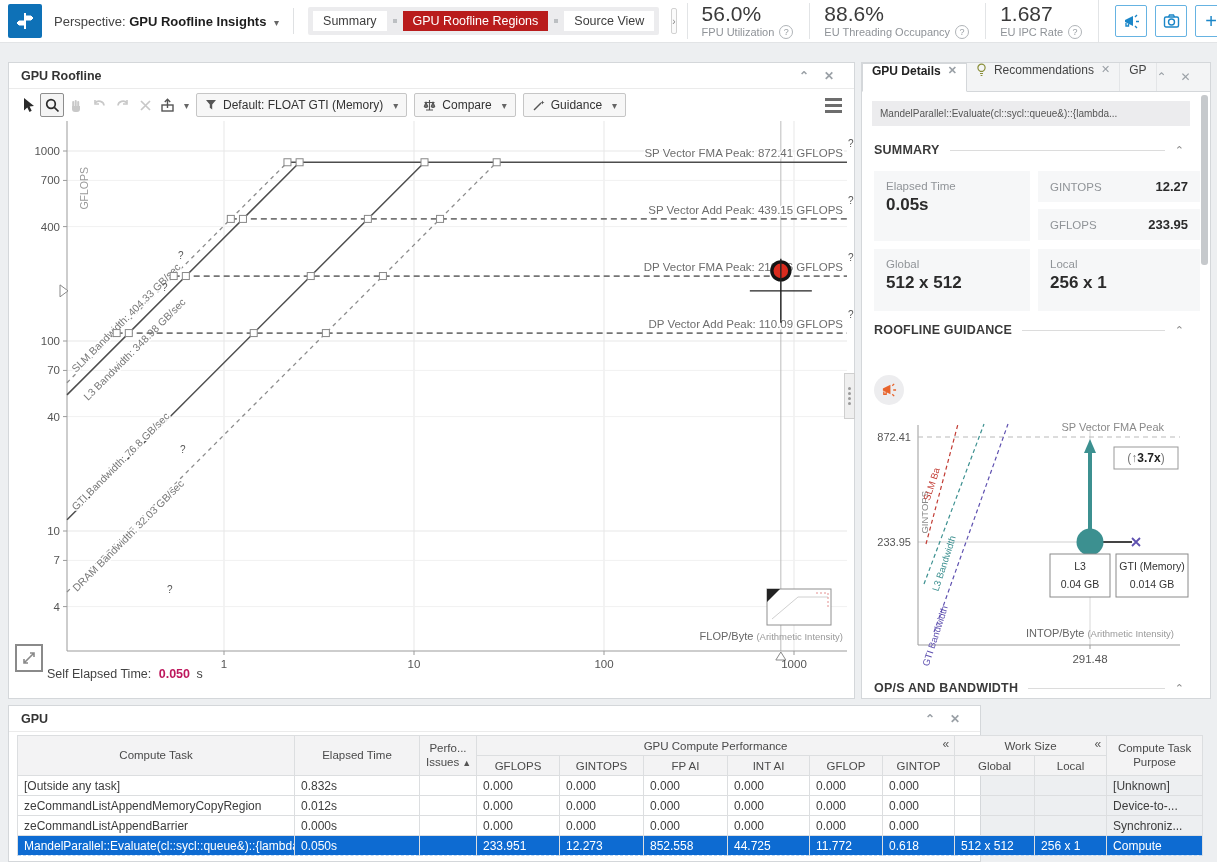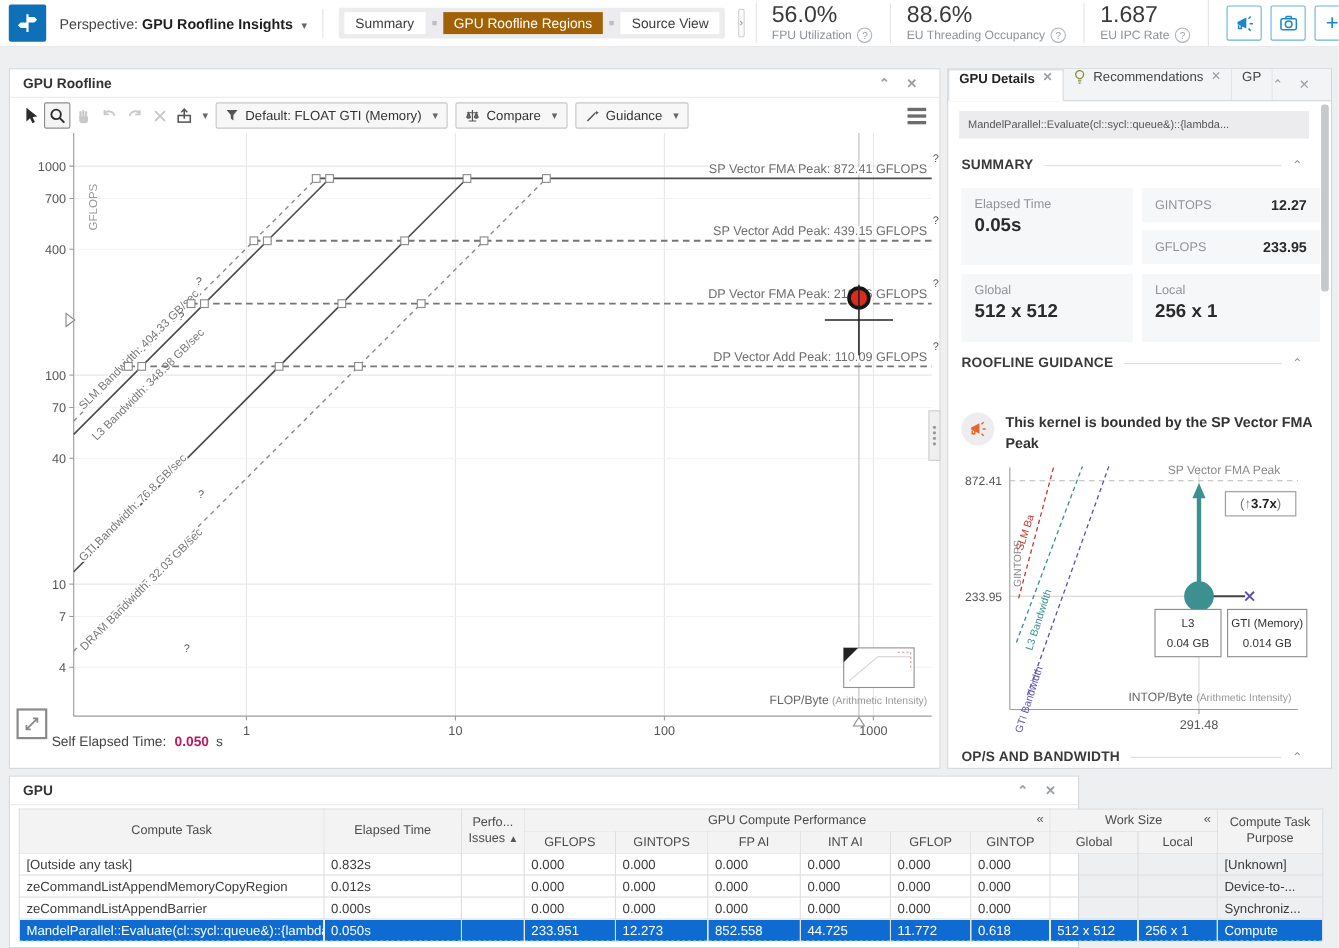--- a/index.html
+++ b/index.html
@@ -6,21 +6,21 @@
   body{width:1217px;height:862px;background:#edeff1;font-family:"Liberation Sans",sans-serif;overflow:hidden;position:relative;font-size:12px;color:#333;}
   
   .topbar{position:absolute;left:0;top:0;width:1217px;height:42px;background:#fff;border-bottom:1px solid #e2e4e6;display:flex;align-items:center;}
   .logo{width:34px;height:34px;background:#0e71b7;margin-left:8px;border-radius:2px;display:flex;align-items:center;justify-content:center;flex:0 0 auto;}
   .persp{margin-left:12px;font-size:13px;color:#444;white-space:nowrap;}
   .persp b{color:#1d1d1d;}
   .caret{color:#666;font-size:10px;margin-left:4px;}
   .vdiv{width:1px;height:26px;background:#dfe1e3;margin:0 14px;flex:0 0 auto;}
   .viewtabs{background:#ececee;padding:4px 5px;display:flex;align-items:center;border-radius:2px;}
   .viewtab{padding:3px 10px;font-size:12.5px;color:#3d3d3d;background:#fff;white-space:nowrap;cursor:default;}
-  .viewtab.active{background:#a16207;color:#fff;}
+  .viewtab.active{background:#b91c1c;color:#fff;}
   .dotsep{width:4px;height:4px;background:#bcbfc2;margin:0 6px;flex:0 0 auto;}
   .expandbtn{border:1px solid #d2d2d2;border-radius:2px;width:15px;height:24px;display:flex;align-items:center;justify-content:center;color:#888;font-size:10px;margin:0 10px 0 12px;background:#fbfbfb;}
   .metric{padding:1px 16px 0 14px;border-left:1px solid #e2e4e6;white-space:nowrap;}
   .metric .mv{font-size:21px;color:#3a3a3a;line-height:20px;}
   .metric .ml{font-size:11px;color:#8f9398;display:flex;align-items:center;gap:5px;margin-top:1px;}
   .help{display:inline-block;width:12px;height:12px;border:1px solid #b0b4b8;border-radius:50%;font-size:9px;line-height:12px;text-align:center;color:#9aa0a5;}
   .topactions{margin-left:auto;display:flex;gap:8px;padding:0 10px 0 16px;border-left:1px solid #e2e4e6;height:42px;align-items:center;}
   .action-btn{width:30px;height:30px;border:1px solid #66b3e2;border-radius:2px;display:flex;align-items:center;justify-content:center;color:#1b86c8;background:#fff;font-size:20px;}
   
   .panel{position:absolute;background:#fff;border:1px solid #d4d7da;box-sizing:border-box;}
@@ -423,21 +423,20 @@
     <div class="gmsg">
       <span class="gicon">
         <svg width="16" height="16" viewBox="0 0 17 17">
             <g fill="none" stroke="#e8642c" stroke-width="1.4">
               <path d="M2 7 l8-4 v10 l-8-4 z" fill="#e8642c" stroke="none"></path>
               <path d="M3 10 v3 h2.5 v-2.5"></path>
               <path d="M12 4 l2-2 M13 8.5 h3 M12 13 l2 2"></path>
             </g>
           </svg>
       </span>
-      <span class="gtext">This kernel is bounded by the SP Vector FMA Peak</span>
     </div>
     <svg id="mini-chart" width="338" height="258">
         <line x1="226" y1="8" x2="226" y2="228" stroke="#d8d8d8"></line>
         <line x1="54" y1="125" x2="226" y2="125" stroke="#cfcfcf"></line>
         <line x1="54" y1="8" x2="54" y2="228" stroke="#9b9b9b"></line>
         <line x1="54" y1="228" x2="316" y2="228" stroke="#9b9b9b"></line>
         <line x1="54" y1="20" x2="316" y2="20" stroke="#b9b9b9" stroke-dasharray="5,4"></line>
         <text x="300" y="14" text-anchor="end" font-size="11" fill="#8a8a8a">SP Vector FMA Peak</text>
         <text x="47" y="24" text-anchor="end" font-size="11" fill="#555">872.41</text>
         <text x="47" y="129" text-anchor="end" font-size="11" fill="#555">233.95</text>

